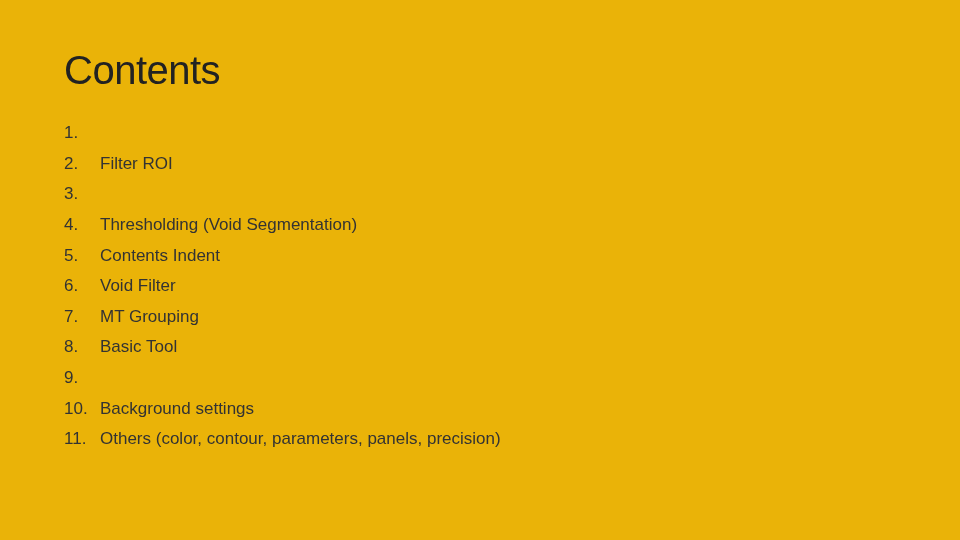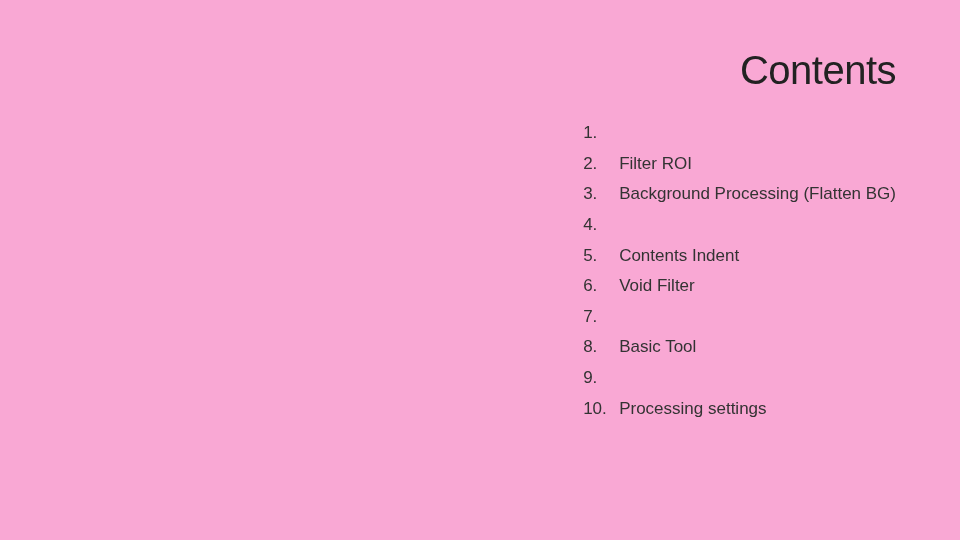--- a/index.html
+++ b/index.html
@@ -12,25 +12,24 @@
       width: 960px;
       height: 540px;
       background: #ffffff;
       font-family: 'Segoe UI', Arial, sans-serif;
       overflow: hidden;
     }
 
     .slide {
       width: 960px;
       height: 540px;
-      background: #f9a8d4;
+      background: #eab308;
       padding: 48px 64px;
       display: flex;
       flex-direction: column;
-      align-items: flex-end;
     }
 
     .slide-title {
       font-size: 40px;
       font-weight: 300;
       color: #222222;
       margin-bottom: 28px;
       letter-spacing: -0.5px;
     }
 
@@ -69,41 +68,46 @@
   <ol class="contents-list" id="contents-list">
   <li>
         <span class="list-number">1.</span>
       </li>
       <li>
         <span class="list-number">2.</span>
         <span class="list-text">Filter ROI</span>
       </li>
       <li>
         <span class="list-number">3.</span>
-        <span class="list-text">Background Processing (Flatten BG)</span>
       </li>
       <li>
         <span class="list-number">4.</span>
+        <span class="list-text">Thresholding (Void Segmentation)</span>
       </li>
       <li>
         <span class="list-number">5.</span>
         <span class="list-text">Contents Indent</span>
       </li>
       <li>
         <span class="list-number">6.</span>
         <span class="list-text">Void Filter</span>
       </li>
       <li>
         <span class="list-number">7.</span>
+        <span class="list-text">MT Grouping</span>
       </li>
       <li>
         <span class="list-number">8.</span>
         <span class="list-text">Basic Tool</span>
       </li>
       <li>
         <span class="list-number">9.</span>
       </li>
       <li>
         <span class="list-number">10.</span>
-        <span class="list-text">Processing settings</span>
+        <span class="list-text">Background settings</span>
+      </li>
+      <li>
+        <span class="list-number">11.</span>
+        <span class="list-text">Others (color, contour, parameters, panels, precision)</span>
       </li>
     </ol>
 </div>
 
 </body></html>

